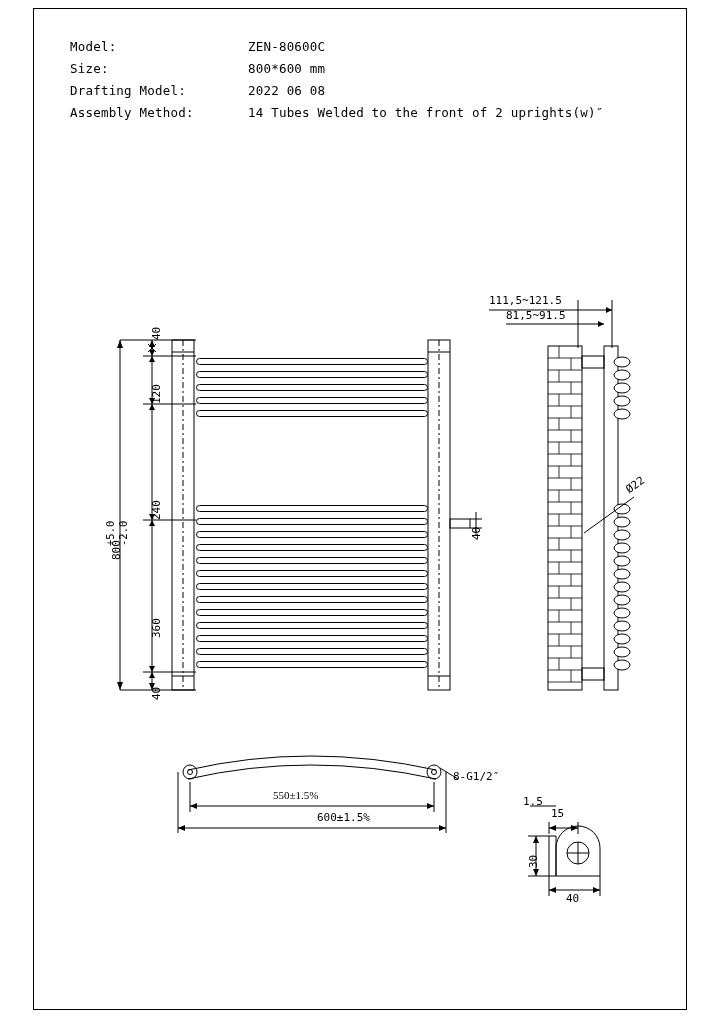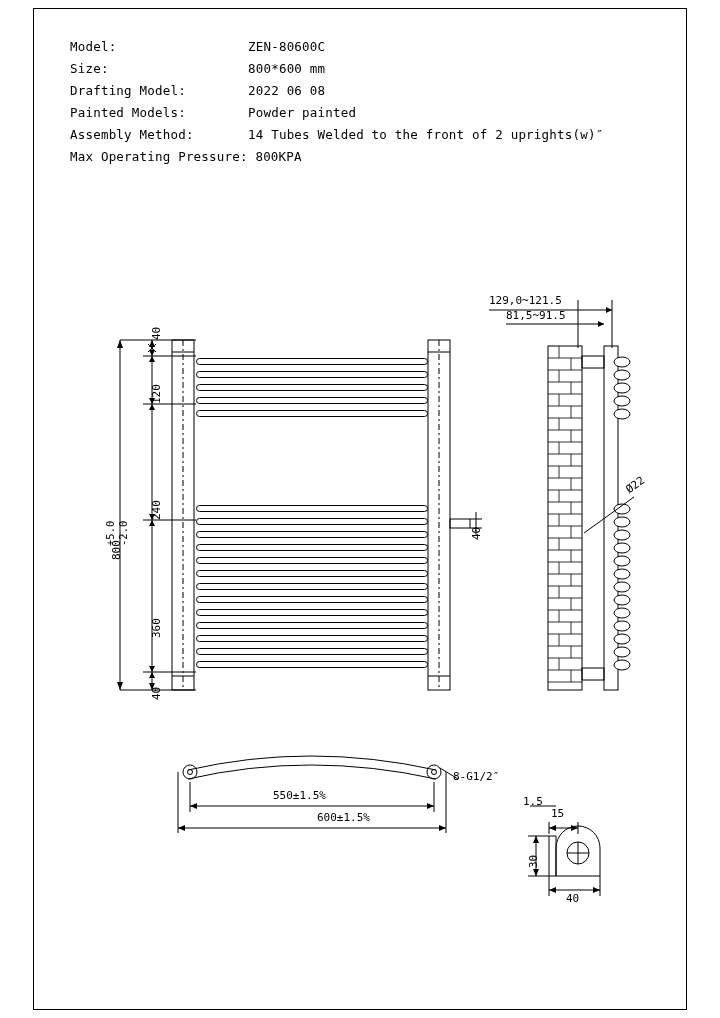--- a/index.html
+++ b/index.html
@@ -75,23 +75,21 @@
 <body>
 
 <div id="sheet">
 
   <div class="frame"></div>
 
   <div class="spec">
     <div class="row"><span class="lbl">Model:</span><span class="val">ZEN-80600C</span></div>
     <div class="row"><span class="lbl">Size:</span><span class="val">800*600 mm</span></div>
     <div class="row"><span class="lbl">Drafting Model:</span><span class="val">2022 06 08</span></div>
-    <div class="row"><span class="lbl">Painted Models:</span><span class="val">Powder painted</span></div>
     <div class="row"><span class="lbl">Assembly Method:</span><span class="val">14 Tubes Welded to the front of 2 uprights(w)″</span></div>
-    <div class="row">Max Operating Pressure: 800KPA</div>
   </div>
 
   <svg width="720" height="1018">
 
     <g stroke="#000" fill="none" stroke-width="1">
 
       <rect x="172" y="340" width="22" height="350"></rect>
       <line x1="183" y1="340" x2="183" y2="690" stroke-dasharray="6 3 2 3"></line>
 
       <rect x="428" y="340" width="22" height="350"></rect>
@@ -284,21 +282,21 @@
       <line x1="612" y1="300" x2="612" y2="348"></line>
       <line x1="578" y1="310" x2="612" y2="310"></line>
       <line x1="578" y1="324" x2="604" y2="324"></line>
     </g>
     <g fill="#000">
       <polygon points="612,310 606,307 606,313"></polygon>
       <polygon points="604,324 598,321 598,327"></polygon>
     </g>
   </svg>
 
-  <div class="dim" style="left:489px; top:294px;">129,0~121.5</div>
+  <div class="dim" style="left:489px; top:294px;">111,5~121.5</div>
   <div class="dim" style="left:506px; top:309px;">81,5~91.5</div>
   <div class="dim" style="left:631px; top:483px; transform:rotate(-36deg); transform-origin:left bottom;">Ø22</div>
 
   <svg width="720" height="1018">
     <g stroke="#000" fill="none" stroke-width="1">
 
       <path d="M188,770 Q310,742 436,770"></path>
       <path d="M188,779 Q310,751 436,779"></path>
 
       <circle cx="190" cy="772" r="7"></circle>
@@ -318,21 +316,21 @@
     </g>
     <g fill="#000">
       <polygon points="190,806 197,803 197,809"></polygon>
       <polygon points="434,806 427,803 427,809"></polygon>
       <polygon points="178,828 185,825 185,831"></polygon>
       <polygon points="446,828 439,825 439,831"></polygon>
     </g>
   </svg>
 
   <div class="dim" style="left:453px; top:770px;">8-G1/2″</div>
-  <div class="dim" style="left:273px; top:789px;">550±1.5%</div>
+  <div class="dim" style="left:273px; top:789px;font-family:Liberation Serif, serif;">550±1.5%</div>
   <div class="dim" style="left:273px; top:811px;margin-left:44px;">600±1.5%</div>
 
   <svg width="720" height="1018">
     <g stroke="#000" fill="none" stroke-width="1">
 
       <path d="M556,876 L556,848 A22,22 0 0 1 600,848 L600,876 Z"></path>
 
       <circle cx="578" cy="853" r="11"></circle>
       <line x1="567" y1="853" x2="589" y2="853"></line>
       <line x1="578" y1="842" x2="578" y2="864"></line>

